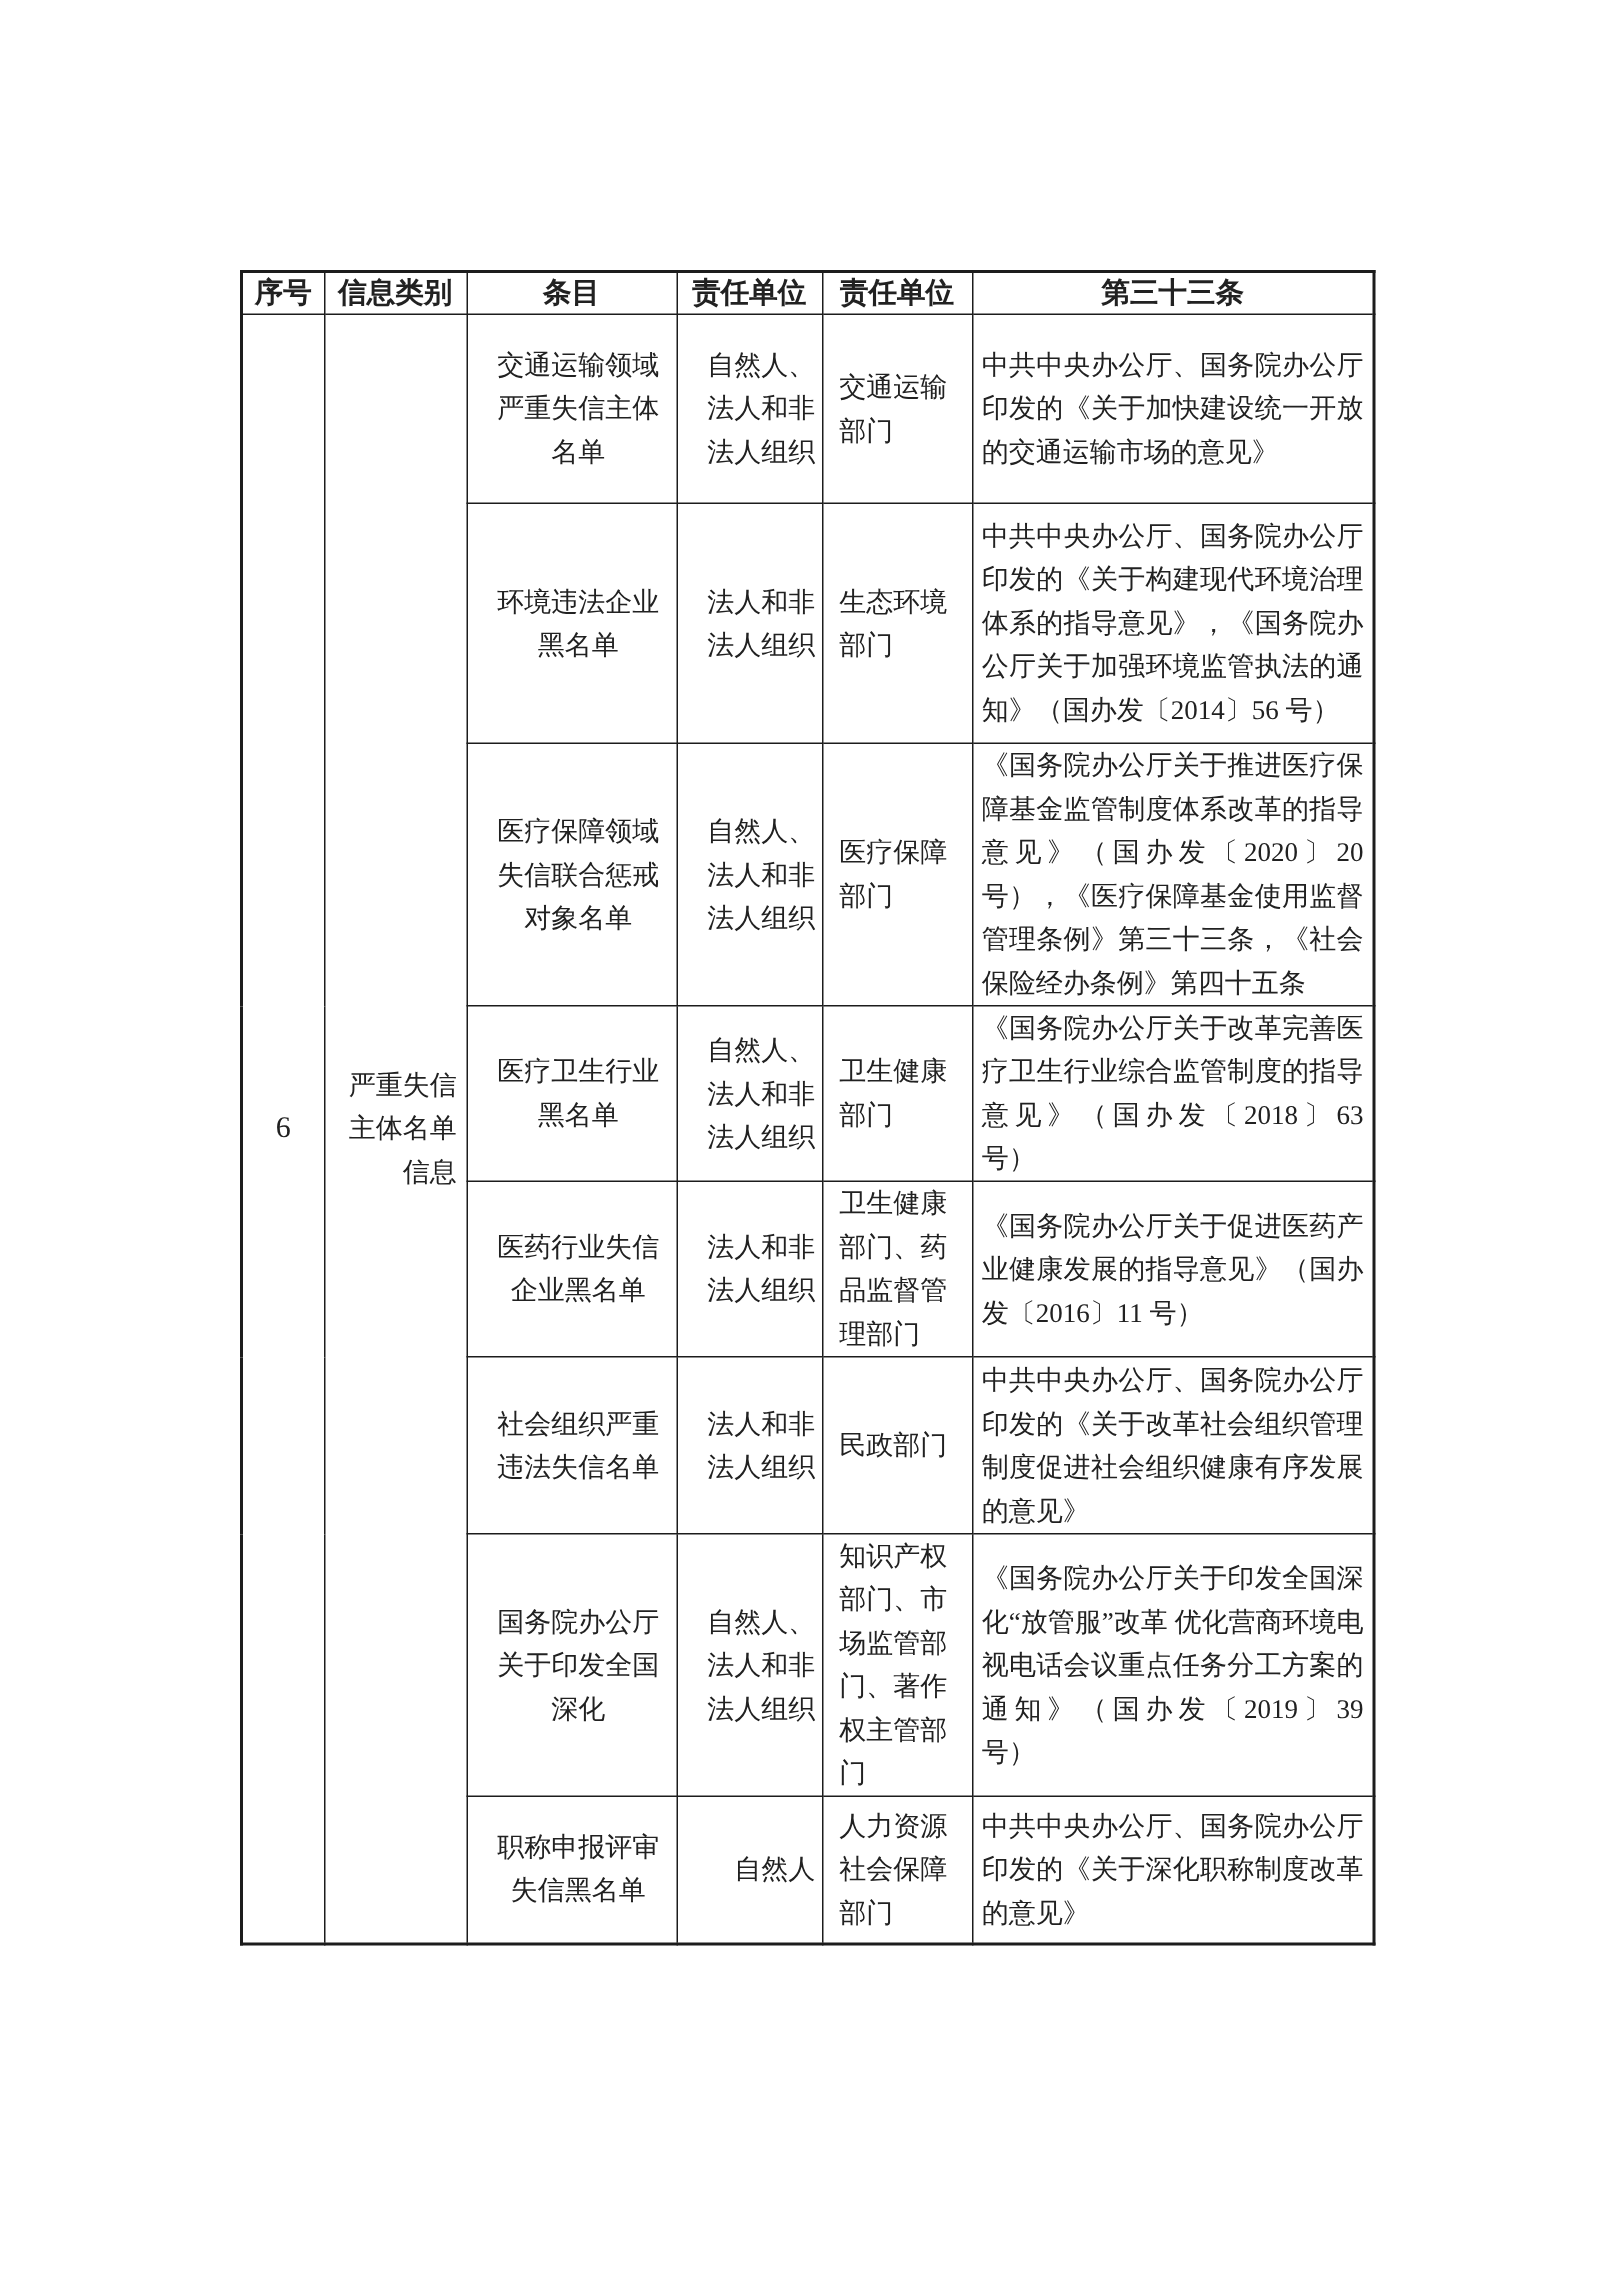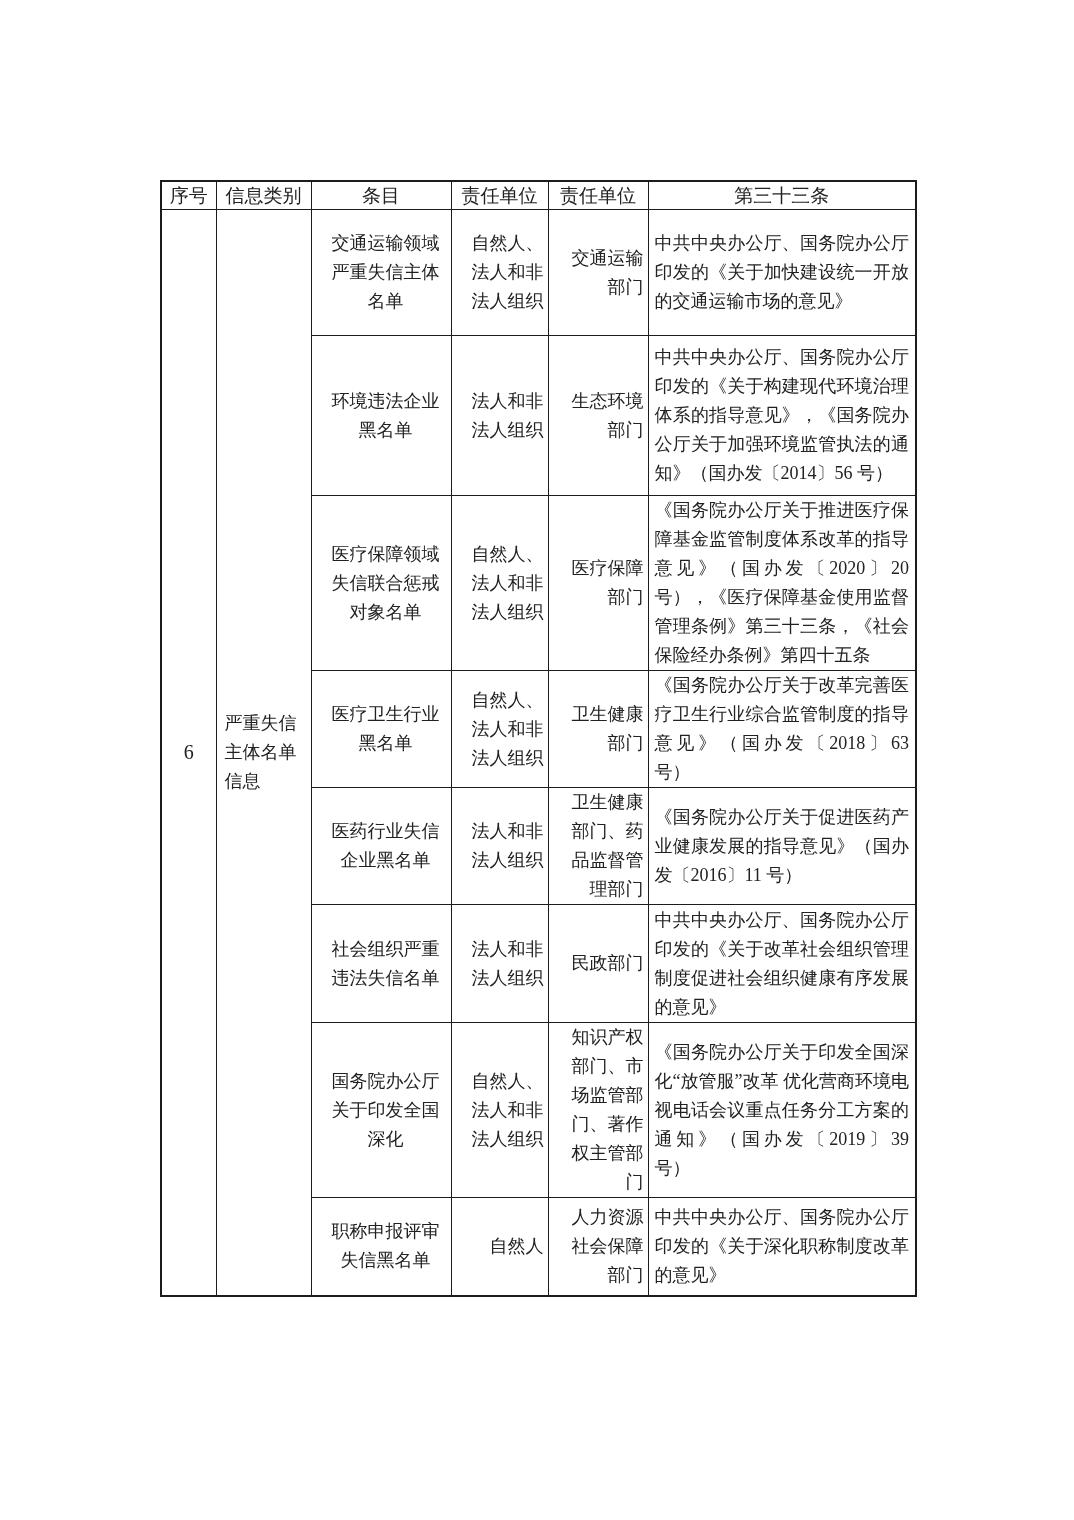--- a/index.html
+++ b/index.html
@@ -24,37 +24,37 @@
     border: 1px solid #1c1c1c;
     vertical-align: middle;
     font-size: 18px;
     line-height: 29px;
     padding: 0;
     overflow: hidden;
     word-break: break-all;
   }
   .doc-table thead th {
     font-family: "Liberation Sans", "DejaVu Sans", sans-serif;
-    font-weight: normal;
+    font-weight: bold;
     font-size: 19px;
     line-height: 20px;
     text-align: center;
     height: 27px;
   }
   td.serial-cell {
     text-align: center;
     font-size: 20px;
   }
   td.category-cell {
-    text-align: left;
+    text-align: right;
     padding: 0 6px 0 8px;
   }
   td.item-cell   { padding: 0 4px 0 13px; text-align: center; }
   td.subject-cell{ padding: 0 4px 0 10px; text-align: right; }
-  td.unit-cell   { padding: 0 4px 0 11px; text-align: right; margin-left: 48px; }
+  td.unit-cell   { padding: 0 4px 0 11px; text-align: left; margin-left: 48px; }
   td.basis-cell  { padding: 0 6px; text-align: justify; text-align-last: left; }
 </style>
 </head>
 <body>
 
 <div class="page">
   <table class="doc-table">
     <colgroup>
       <col style="width:55px">
       <col style="width:95px">

